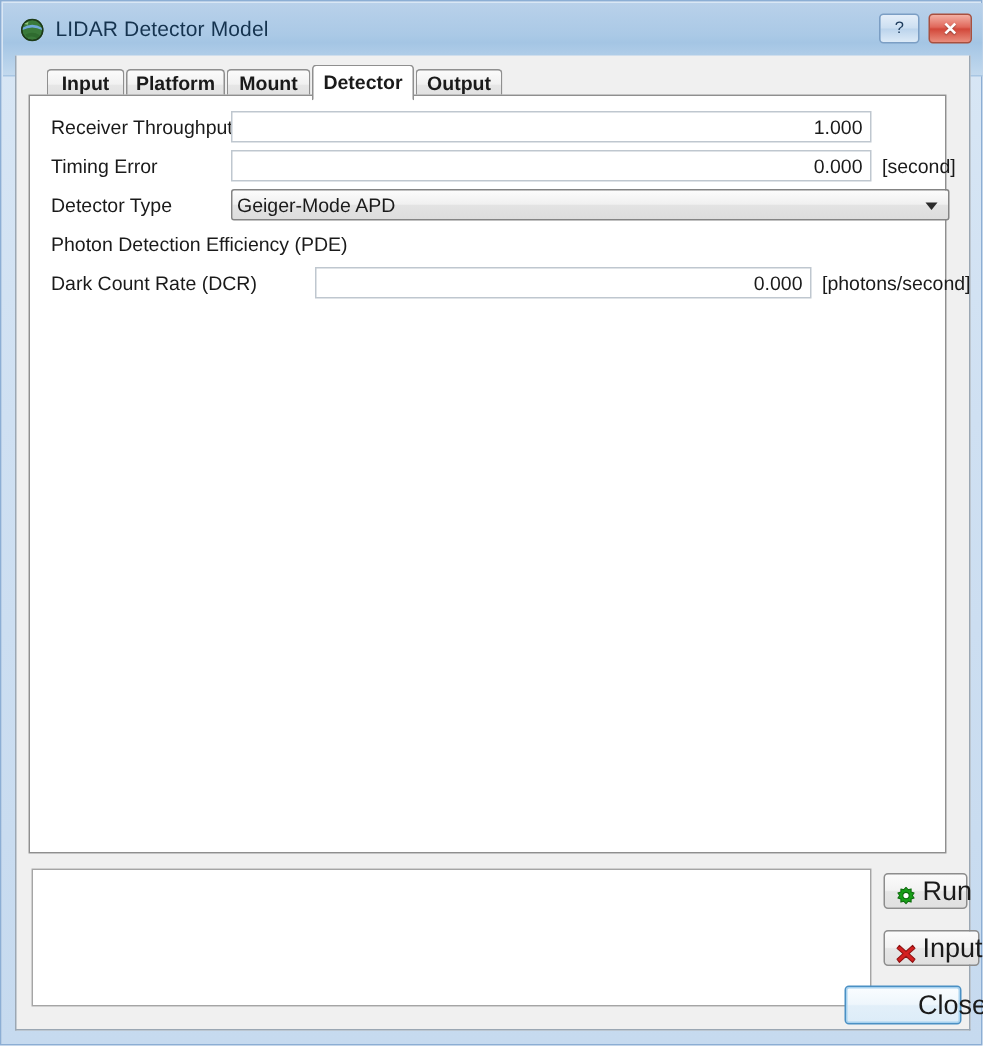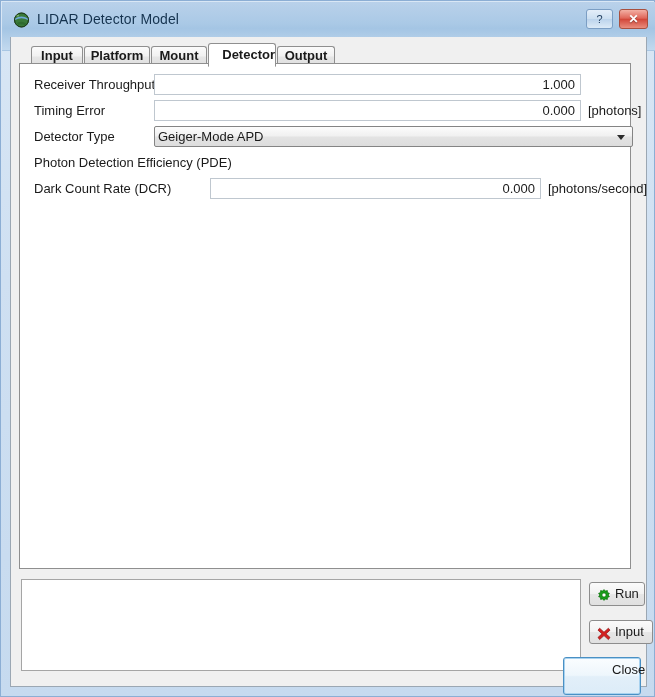--- a/index.html
+++ b/index.html
@@ -101,21 +101,20 @@
     white-space: nowrap;
   }
   .tab.active {
     top: 0px;
     height: 24px;
     line-height: 22px;
     background: #ffffff;
     border: 1px solid #8f8f8f;
     border-bottom: 1px solid #ffffff;
     z-index: 5;
-    text-align: right;
   }
 
   
   #panel {
     position: absolute;
     left: 8px; top: 26px;
     width: 612px; height: 506px;
     background: #ffffff;
     border: 1px solid #8f8f8f;
   }
@@ -180,31 +179,31 @@
     border: 1px solid #a5a5a5;
   }
 
   
   .abtn {
     position: absolute;
     height: 24px;
     background: linear-gradient(to bottom, #fbfbfb 0%, #f2f2f2 48%, #e6e6e6 52%, #e0e0e0 100%);
     border: 1px solid #8d8d8d;
     border-radius: 3px;
-    font-size: 13px;
+    font-size: 18px;
     color: #1a1a1a;
     line-height: 22px;
     text-align: center;
     cursor: default;
     white-space: nowrap;
   }
   #run-btn  { left: 578px; top: 545px; width: 56px; }
   #abort-btn{ left: 578px; top: 583px; width: 64px; }
   #close-dlg-btn {
-    left: 552px; top: 620px; width: 78px; height: 38px;
+    left: 552px; top: 620px; width: 78px; height: 26px;
     line-height: 24px;
     border: 1px solid #4a90c4;
     box-shadow: 0 0 0 1px #a8d2ef inset;
     background: linear-gradient(to bottom, #fafdff 0%, #eef6fc 48%, #e2eff9 52%, #dcecf8 100%);
     padding-left: 48px;
   }
   .btn-ico { position: absolute; left: 7px; top: 5px; width: 14px; height: 14px; }
   .btn-lbl { position: absolute; left: 25px; top: 0; }
 
   
@@ -249,21 +248,21 @@
 
     <div id="panel">
 
     <div class="row" style="top: 10px;">
           <div class="flabel">Receiver Throughput</div>
           <div class="fvalue" style="left: 134px; width: 427px;"><span>1.000</span></div>
         </div>
         <div class="row" style="top: 36px;">
           <div class="flabel">Timing Error</div>
           <div class="fvalue" style="left: 134px; width: 427px;"><span>0.000</span></div>
-          <div class="funit" style="left: 568px;">[photons]</div>
+          <div class="funit" style="left: 568px;">[second]</div>
         </div>
         <div class="row" style="top: 62px;">
           <div class="flabel">Detector Type</div>
           <div class="fcombo" style="left: 134px; width: 479px;"><span>Geiger-Mode APD</span><span class="combo-arrow"></span></div>
         </div>
         <div class="row" style="top: 88px;">
           <div class="flabel">Photon Detection Efficiency (PDE)</div>
         </div>
         <div class="row" style="top: 114px;">
           <div class="flabel">Dark Count Rate (DCR)</div>

